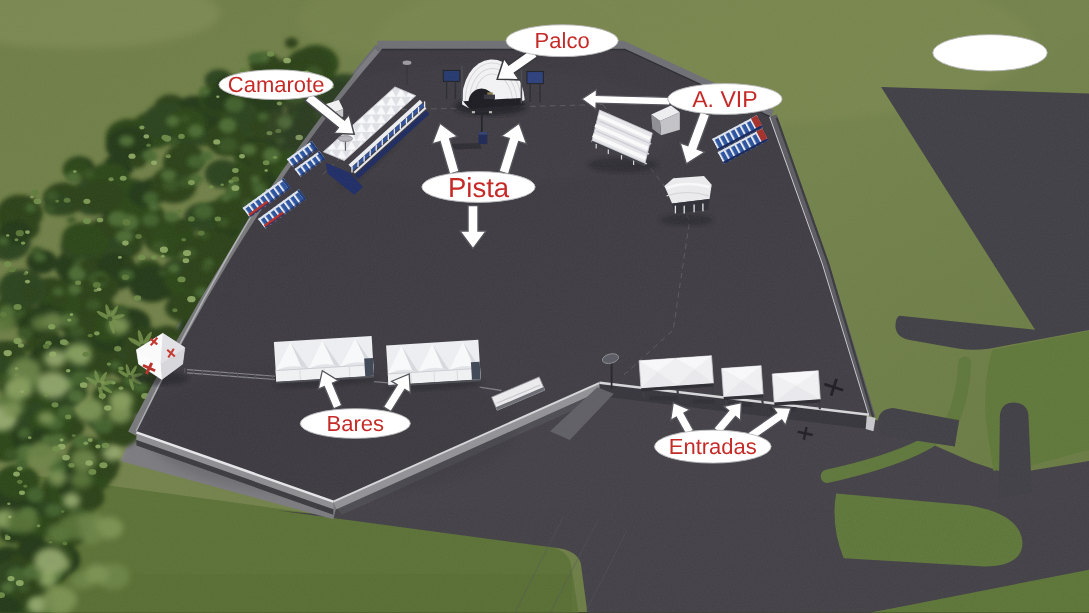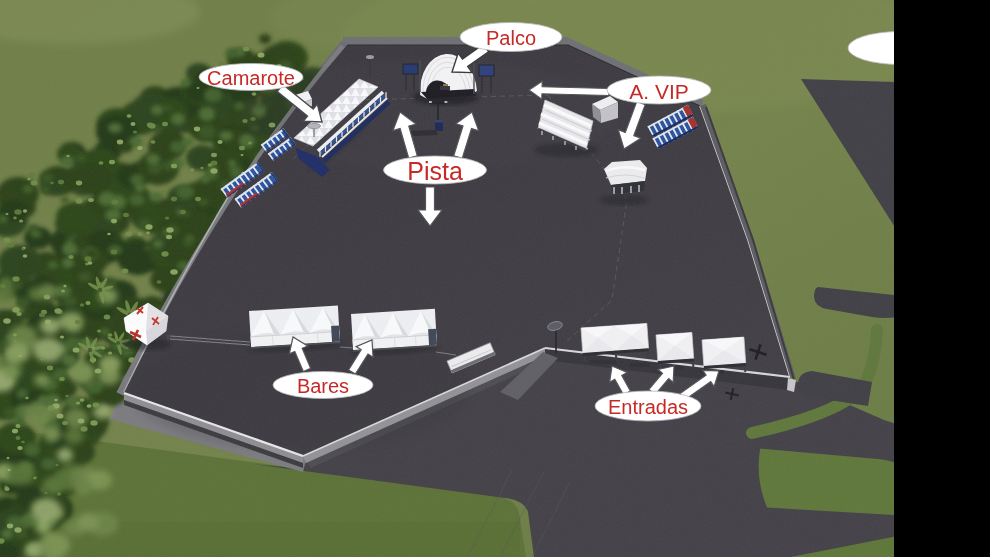--- a/index.html
+++ b/index.html
@@ -1,14 +1,14 @@
 <!DOCTYPE html>
 <html><head><meta charset="utf-8">
 <style>html,body{margin:0;padding:0;background:#000}
-#c{position:relative;width:894px;height:557px;overflow:hidden}
+#c{position:relative;width:990px;height:557px;overflow:hidden}
 text{font-family:"Liberation Sans",sans-serif;fill:#c62a27}
 </style></head><body>
 <div id="c">
 <svg width="990" height="557" viewBox="0 0 990 557">
 <defs>
 <linearGradient id="grassG" x1="0" y1="0" x2="1" y2="1">
 <stop offset="0" stop-color="#6e7d45"></stop>
           <stop offset="0.5" stop-color="#73824a"></stop>
           <stop offset="1" stop-color="#66783f"></stop>
 </linearGradient>

